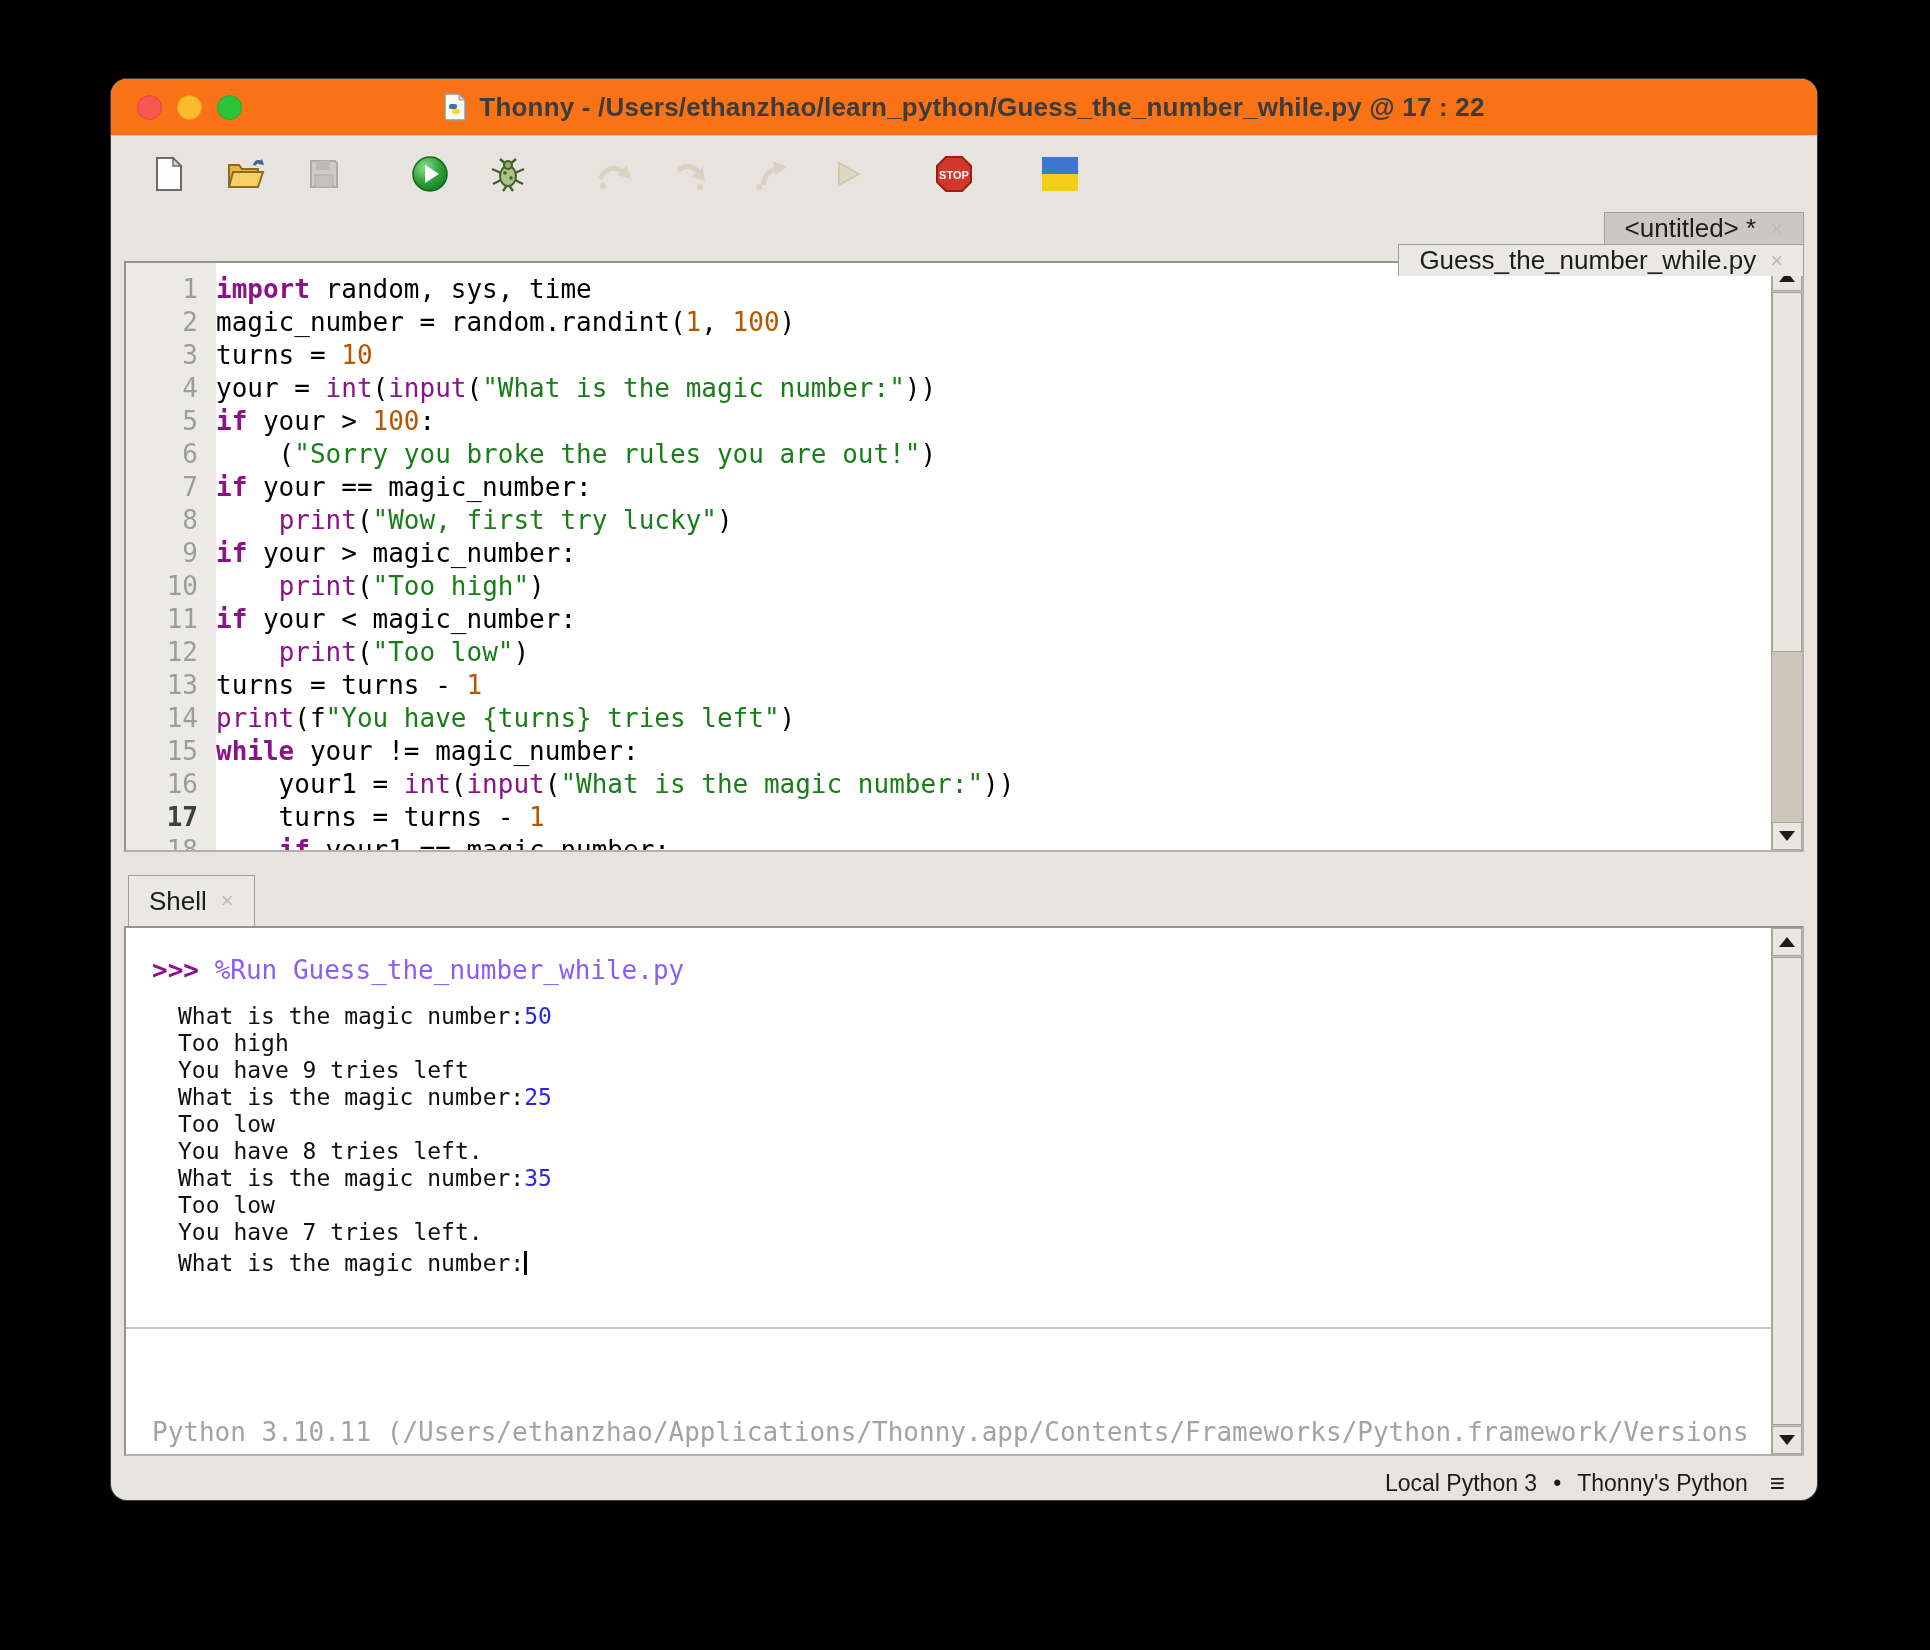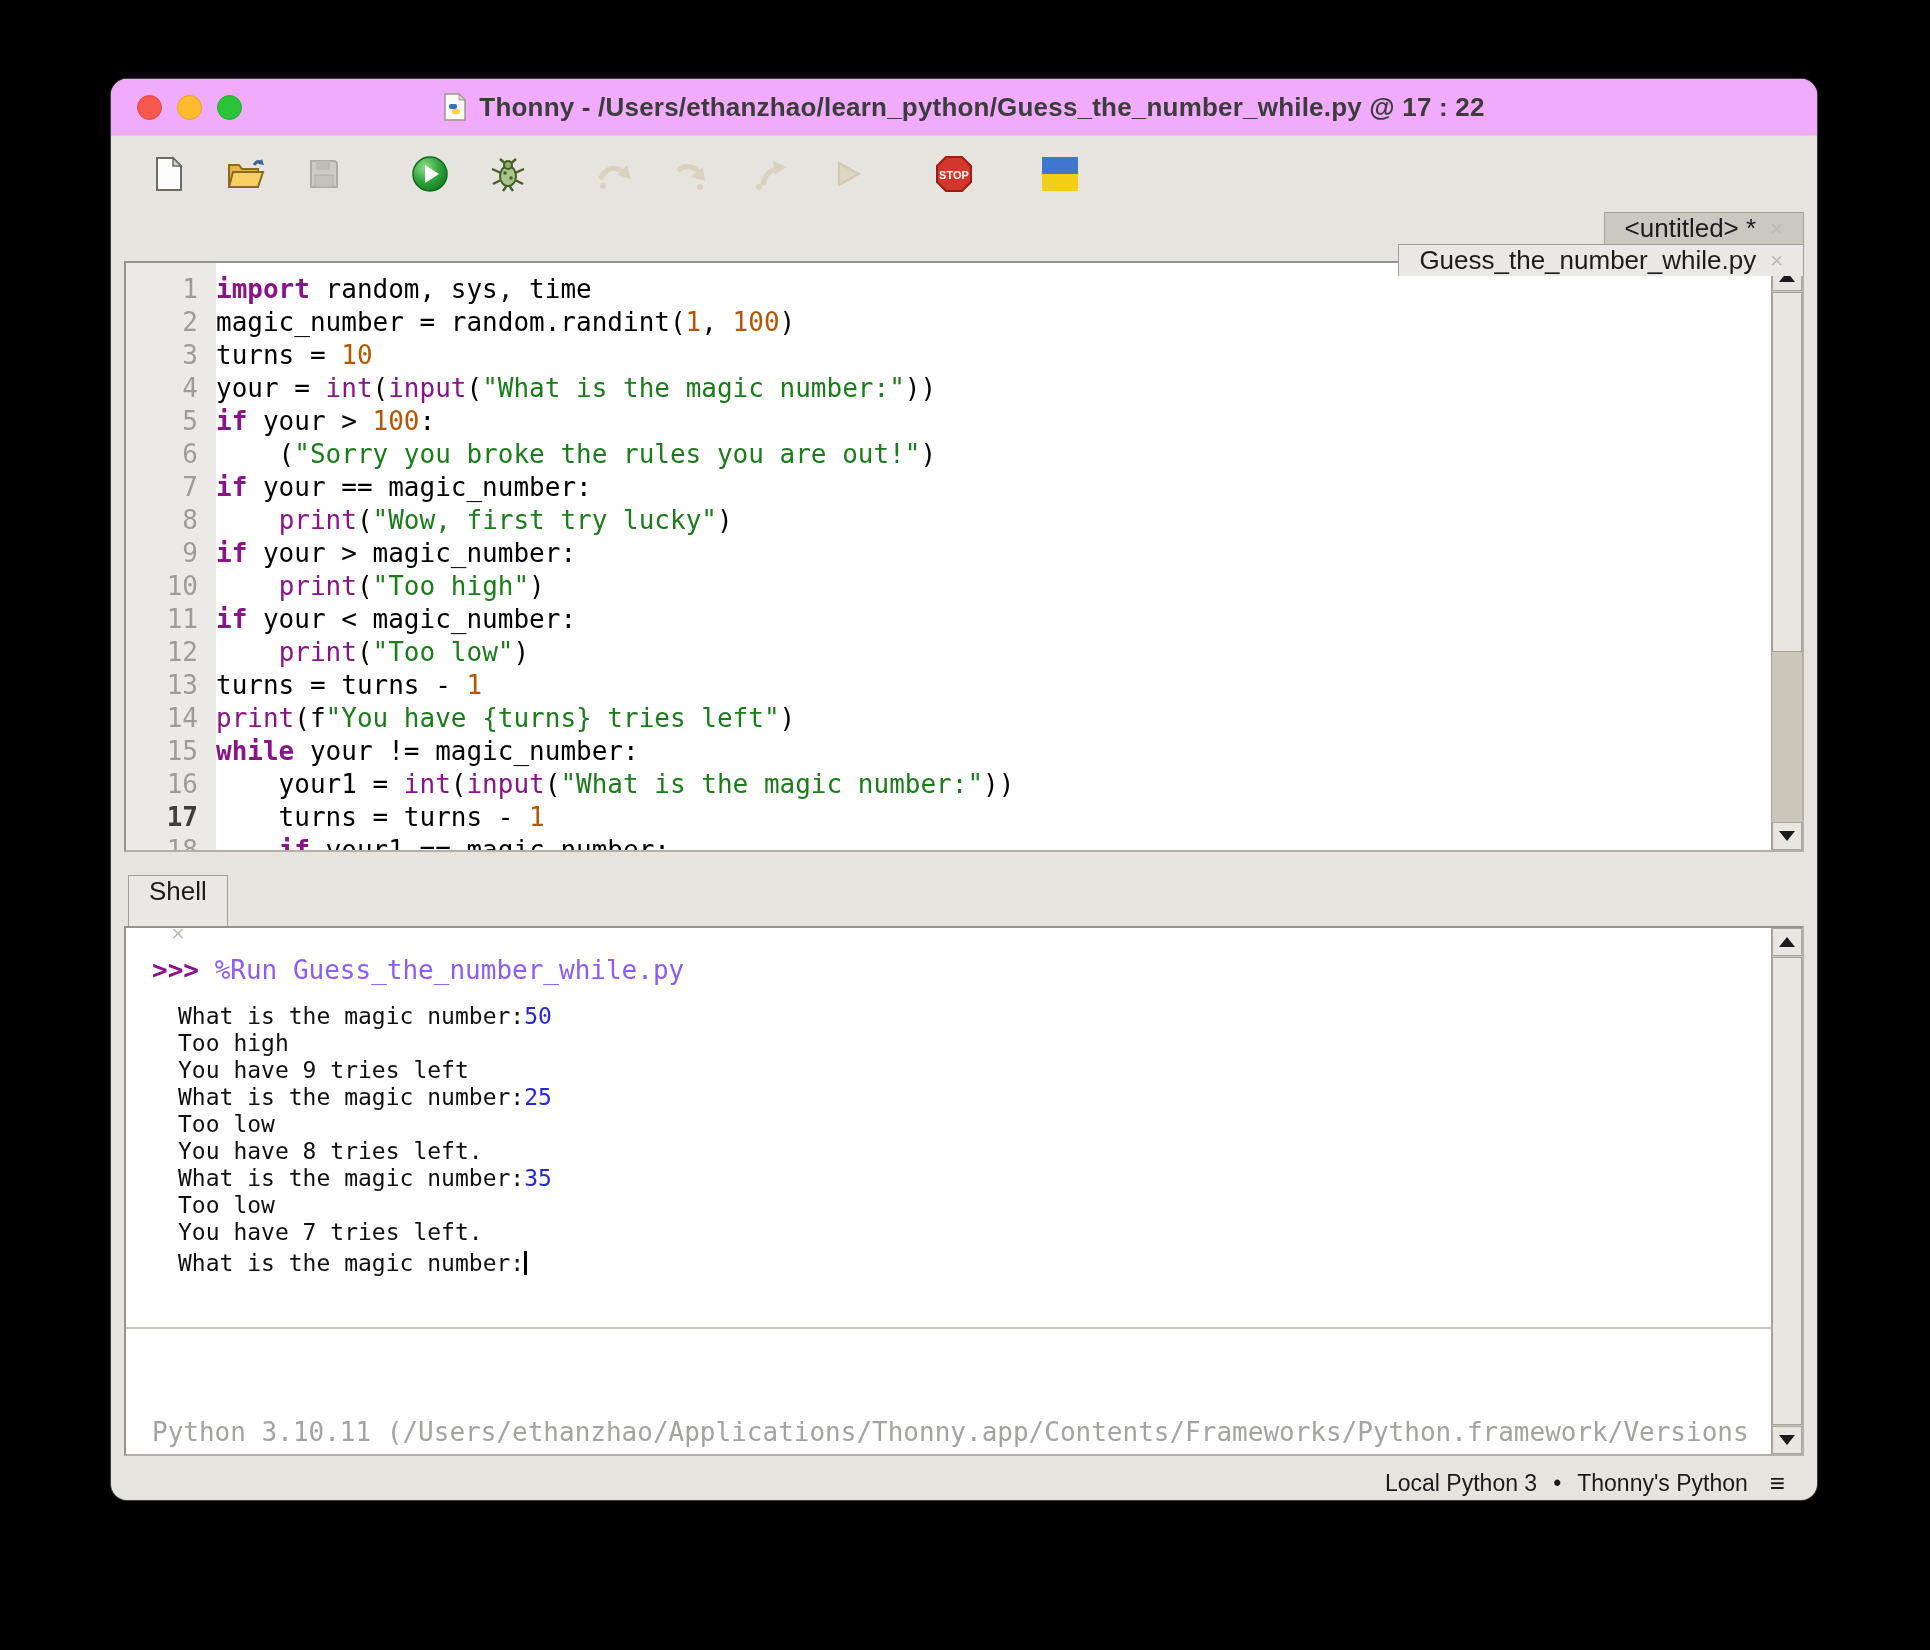--- a/index.html
+++ b/index.html
@@ -2,21 +2,21 @@
 <html style="--kw: #8b1389; --bi: #8b1389; --num: #b75501; --str: #1a7d1a; --inp: #2626de;"><head>
 <meta charset="utf-8">
 <style>
   html,body{margin:0;padding:0;background:#000;}
   .page{position:relative;width:1930px;height:1650px;background:#000;overflow:hidden;
         font-family:"Liberation Sans",sans-serif;}
   .window{position:absolute;left:111px;top:79px;width:1706px;height:1421px;
           background:#e7e4df;border-radius:16px;overflow:hidden;
           box-shadow:0 0 0 1px #3c3c3c;}
   
-  .titlebar{position:absolute;left:0;top:0;right:0;height:56px;background:#f0abfc;
+  .titlebar{position:absolute;left:0;top:0;right:0;height:56px;background:#f97316;
             border-bottom:1px solid #d4d1cc;display:flex;align-items:center;justify-content:center;}
   .lights{position:absolute;left:26px;top:0;height:56px;display:flex;align-items:center;gap:15px;}
   .light{width:23px;height:23px;border-radius:50%;}
   .light.red{background:#f6574e;border:1px solid #e04840;}
   .light.yellow{background:#fcbb2d;border:1px solid #e5a622;}
   .light.green{background:#2ac339;border:1px solid #1faf2e;}
   .title-wrap{display:flex;align-items:center;gap:12px;}
   .title-text{font-size:26px;font-weight:bold;color:#3c3c3c;letter-spacing:.2px;}
   
   .toolbar{position:absolute;left:0;top:57px;right:0;height:76px;display:flex;align-items:center;padding-left:36px;gap:28px;}
@@ -24,21 +24,21 @@
   .tbtn.gap-l{margin-left:36px;}
   .tbtn.gap-s{margin-left:8px;}
   
   .tabstrip{position:absolute;left:13px;right:13px;top:133px;height:49px;display:flex;align-items:flex-end;padding-left:4px;flex-direction:column;}
   .tab{display:flex;align-items:center;gap:14px;padding:0 20px;font-size:26px;color:#1c1c1c;
        border:1px solid #a29f98;border-bottom:none;white-space:nowrap;}
   .tab .close{font-size:22px;color:#bdbab3;}
   .tab.inactive{height:42px;background:#cbc8c2;}
   .tab.active{height:48px;background:#eae8e4;margin-left:3px;position:relative;z-index:2;}
   .shellstrip{position:absolute;left:13px;right:13px;top:791px;height:56px;display:flex;align-items:flex-end;padding-left:4px;}
-  .tab.shelltab{height:50px;background:#eae8e4;z-index:2;flex-direction:column;}
+  .tab.shelltab{height:50px;background:#eae8e4;z-index:2;}
   
   .panel{position:absolute;left:13px;right:13px;background:#fff;
          border:2px solid;border-color:#96938c #b3b0a9 #b3b0a9 #96938c;box-sizing:border-box;overflow:hidden;}
   .editor{top:182px;height:591px;}
   .shell{top:847px;height:530px;}
   
   .gutter-bg{position:absolute;left:0;top:0;bottom:0;width:90px;background:#eceae7;}
   .code-lines{position:absolute;left:0;top:10px;right:32px;font-family:"DejaVu Sans Mono",monospace;
               font-size:26px;line-height:33px;white-space:pre;}
   .crow{display:flex;height:33px;}

